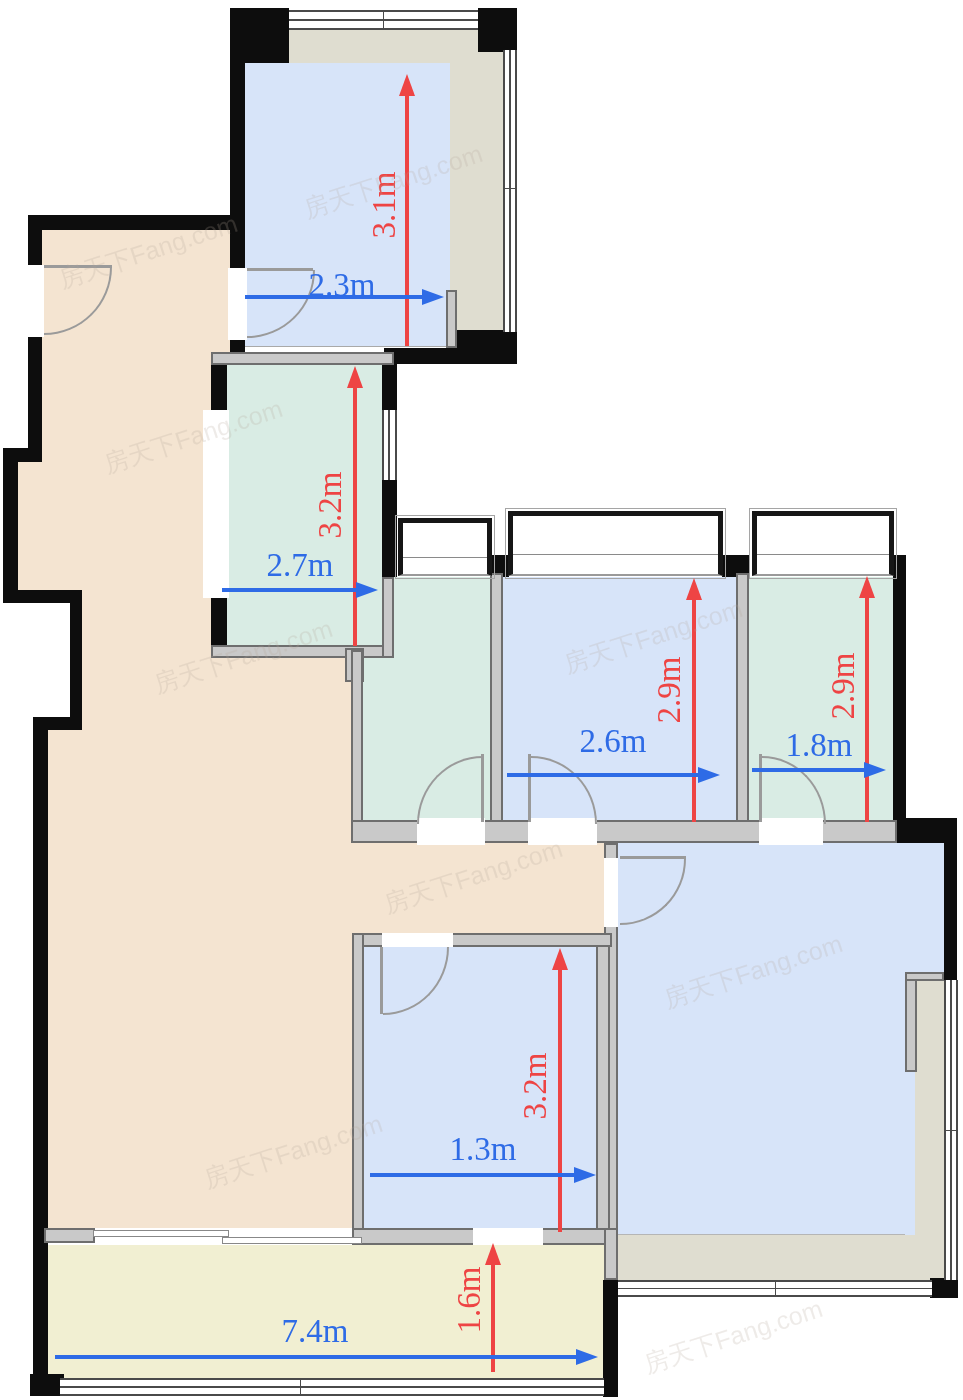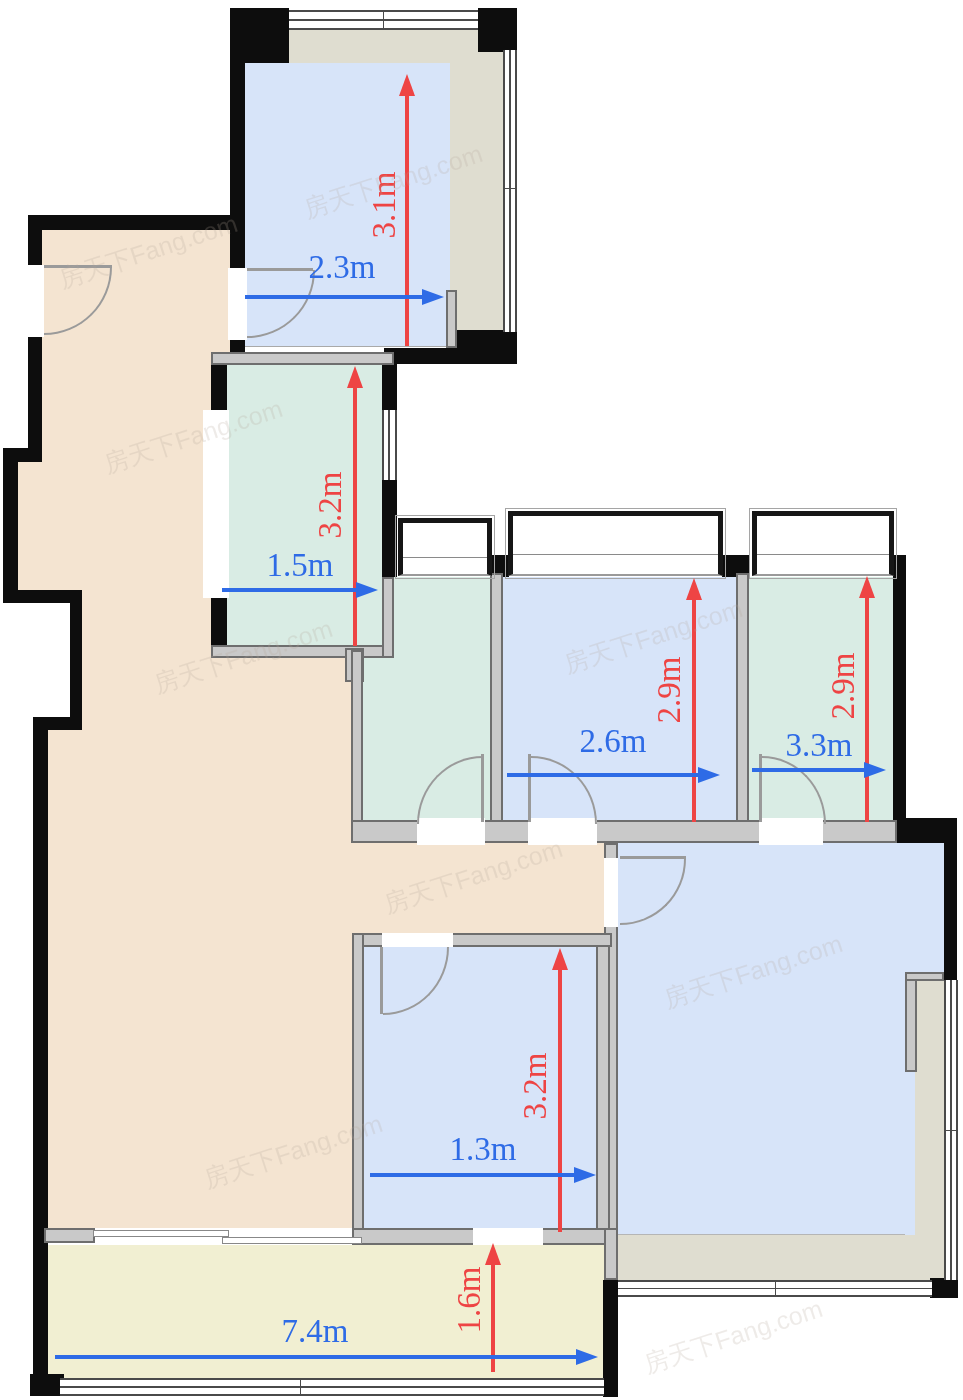--- a/index.html
+++ b/index.html
@@ -184,45 +184,45 @@
   <div class="arc arc-br" style="left:620px;top:859px;width:64px;height:64px;"></div>
   <div class="leaf" style="left:380px;top:947px;width:3px;height:67px;"></div>
   <div class="arc arc-br" style="left:383px;top:947px;width:64px;height:66px;"></div>
 
   <div class="head-up" style="left:399px;top:74px;"></div>
   <div class="dline-r" style="left:405px;top:92px;height:254px;"></div>
   <div class="dlab dlab-r" style="left:314px;top:188px;">3.1m</div>
 
   <div class="dline-b" style="left:245px;top:295px;width:181px;"></div>
   <div class="head-right" style="left:422px;top:289px;"></div>
-  <div class="dlab dlab-b" style="left:272px;top:250px;">2.3m</div>
+  <div class="dlab dlab-b" style="left:272px;top:268px;">2.3m</div>
 
   <div class="head-up" style="left:347px;top:366px;"></div>
   <div class="dline-r" style="left:353px;top:384px;height:262px;"></div>
   <div class="dlab dlab-r" style="left:260px;top:488px;">3.2m</div>
 
   <div class="dline-b" style="left:222px;top:588px;width:136px;"></div>
   <div class="head-right" style="left:356px;top:582px;"></div>
-  <div class="dlab dlab-b" style="left:230px;top:548px;">1.5m</div>
+  <div class="dlab dlab-b" style="left:230px;top:548px;">2.7m</div>
 
   <div class="head-up" style="left:686px;top:578px;"></div>
   <div class="dline-r" style="left:692px;top:596px;height:226px;"></div>
   <div class="dlab dlab-r" style="left:599px;top:673px;">2.9m</div>
 
   <div class="dline-b" style="left:507px;top:773px;width:192px;"></div>
   <div class="head-right" style="left:698px;top:767px;"></div>
   <div class="dlab dlab-b" style="left:543px;top:724px;">2.6m</div>
 
   <div class="head-up" style="left:859px;top:576px;"></div>
   <div class="dline-r" style="left:865px;top:594px;height:228px;"></div>
   <div class="dlab dlab-r" style="left:773px;top:669px;">2.9m</div>
 
   <div class="dline-b" style="left:752px;top:768px;width:113px;"></div>
   <div class="head-right" style="left:864px;top:762px;"></div>
-  <div class="dlab dlab-b" style="left:749px;top:728px;">3.3m</div>
+  <div class="dlab dlab-b" style="left:749px;top:728px;">1.8m</div>
 
   <div class="head-up" style="left:552px;top:948px;"></div>
   <div class="dline-r" style="left:558px;top:966px;height:266px;"></div>
   <div class="dlab dlab-r" style="left:465px;top:1069px;">3.2m</div>
 
   <div class="dline-b" style="left:370px;top:1173px;width:205px;"></div>
   <div class="head-right" style="left:574px;top:1167px;"></div>
   <div class="dlab dlab-b" style="left:413px;top:1132px;">1.3m</div>
 
   <div class="head-up" style="left:485px;top:1243px;"></div>

